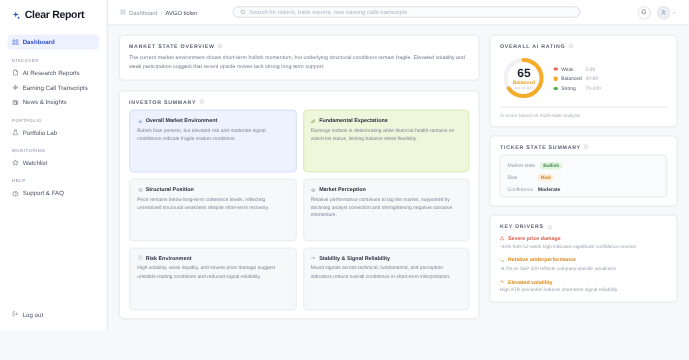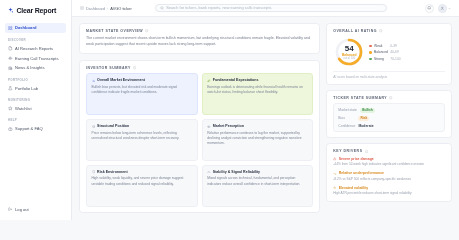--- a/index.html
+++ b/index.html
@@ -384,21 +384,21 @@
               </svg>
           </div>
 
           <div class="rating-row">
             <div class="gauge">
               <svg viewBox="0 0 100 100">
                 <circle cx="50" cy="50" r="40" fill="none" stroke="#f0f1f5" stroke-width="9"></circle>
                 <circle cx="50" cy="50" r="40" fill="none" stroke="#f5ac2a" stroke-width="9" stroke-linecap="round" stroke-dasharray="163 251"></circle>
               </svg>
               <div class="gauge-center">
-                <span class="gauge-val">54</span>
+                <span class="gauge-val">65</span>
                 <span class="gauge-label">Balanced</span>
                 <span class="gauge-sub">out of 100</span>
               </div>
             </div>
 
             <div class="legend">
               <div class="legend-row">
                 <span class="swatch" style="background:#e56a57"></span>
                 <span class="legend-name">Weak</span>
                 <span class="legend-range">0-39</span>

